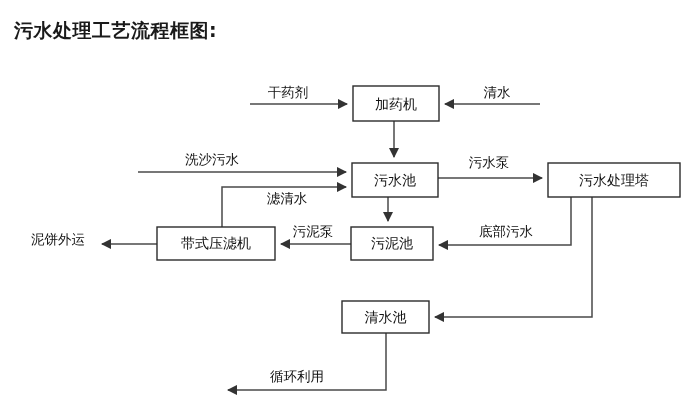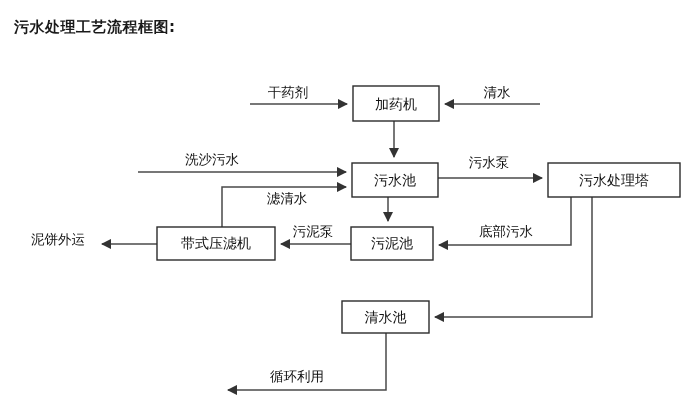--- a/index.html
+++ b/index.html
@@ -12,21 +12,21 @@
     width: 700px;
     height: 420px;
     background: #ffffff;
     overflow: hidden;
     font-family: "DejaVu Sans", "Liberation Sans", sans-serif;
   }
   #title {
     position: absolute;
     left: 14px;
     top: 18px;
-    font-size: 15px;
+    font-size: 19px;
     font-weight: bold;
     color: #1a1a1a;
     letter-spacing: 0.5px;
     white-space: nowrap;
   }
   svg#flow {
     position: absolute;
     left: 0;
     top: 0;
     width: 700px;

